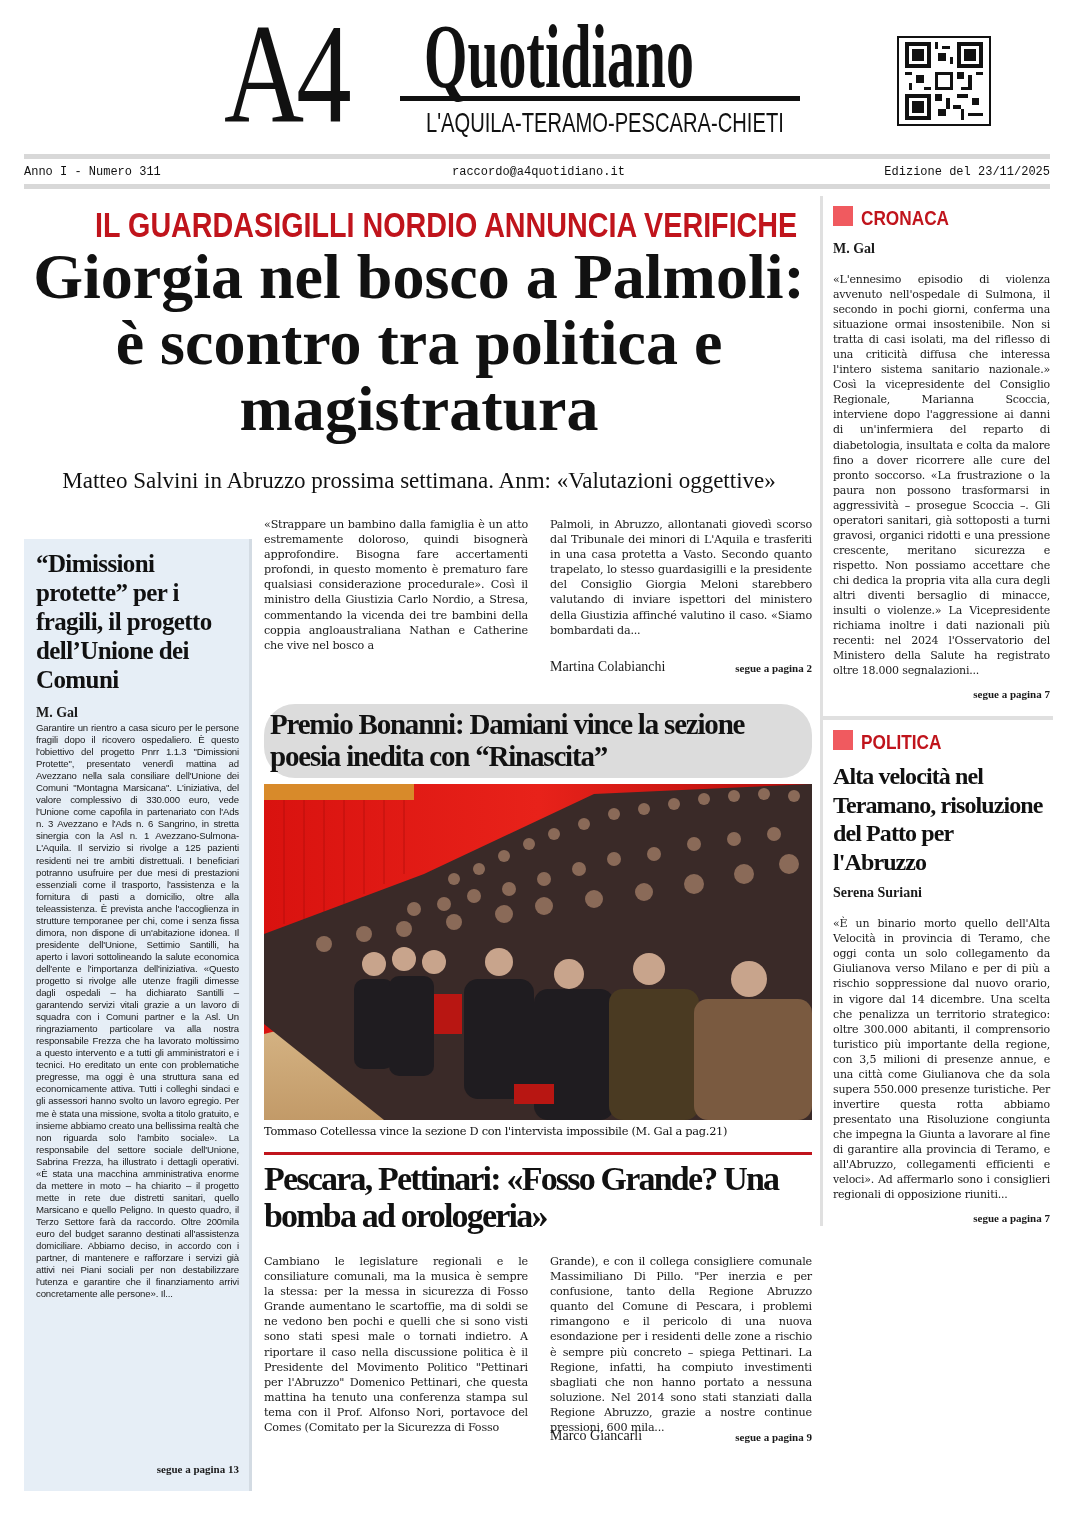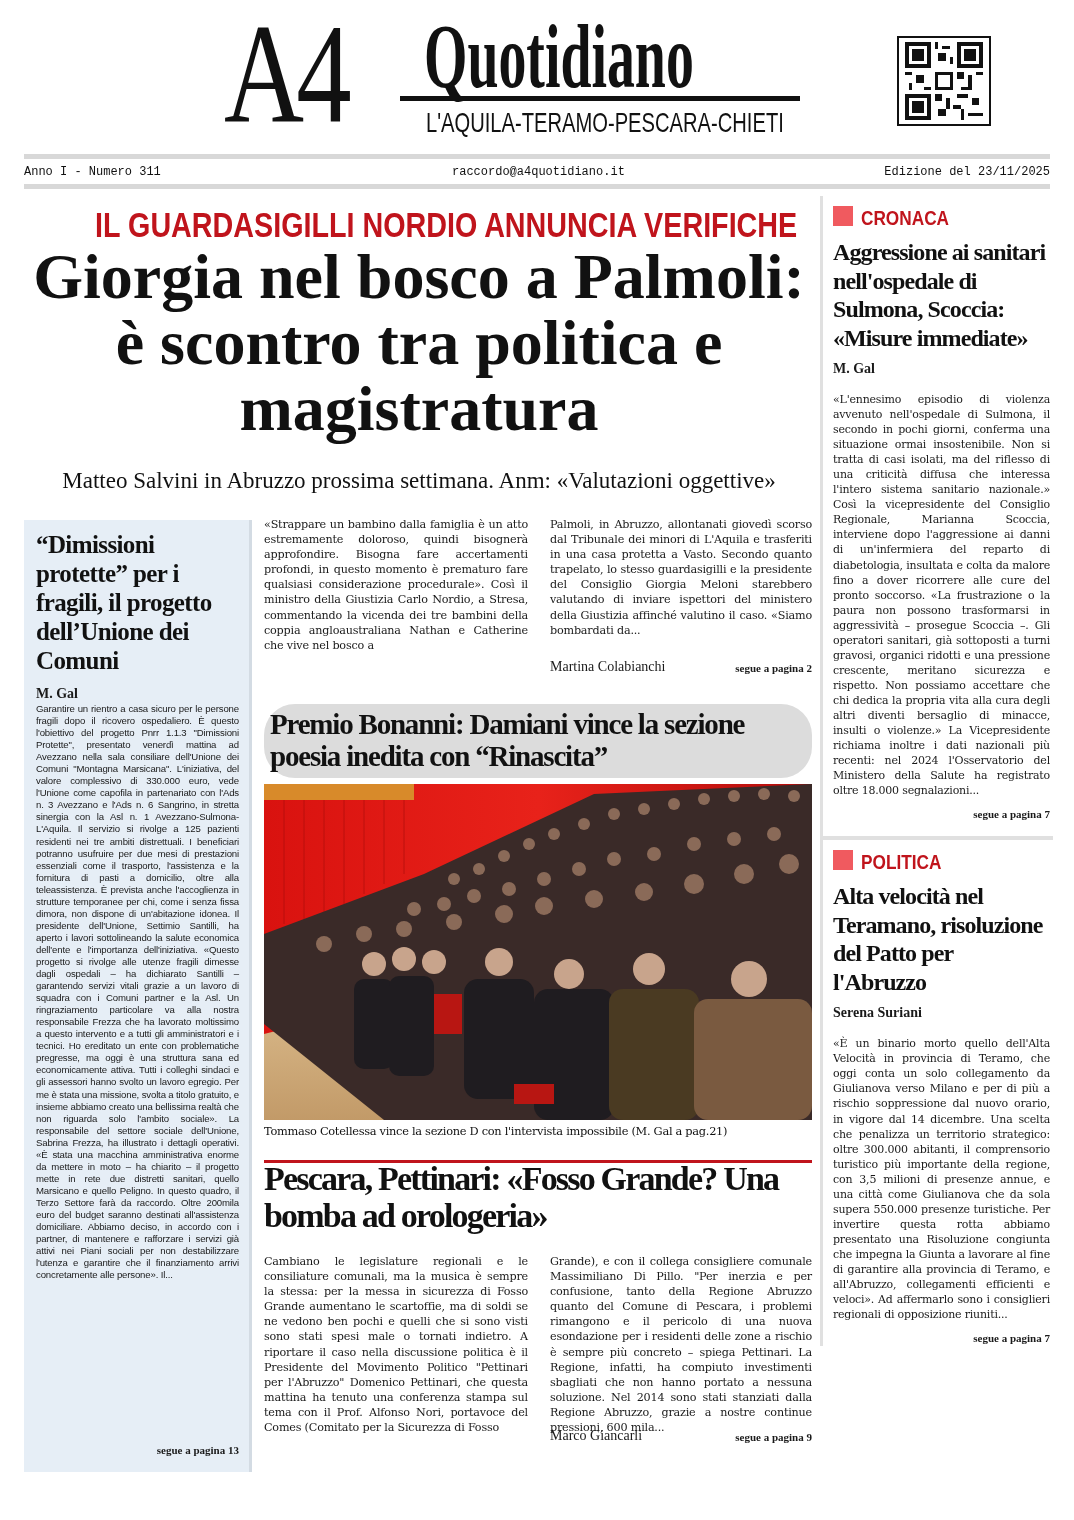--- a/index.html
+++ b/index.html
@@ -21,40 +21,40 @@
   .info-left { left: 0; }
   .info-mid { left: 428px; }
   .info-right { right: 0; }
 
   
   .kicker { position: absolute; left: 24px; width: 790px; top: 203px; text-align: center; font-family: "Liberation Sans", sans-serif; font-weight: bold; font-size: 35px; line-height: 44px; color: #c0141c; transform: scaleX(0.82); transform-origin: center top; white-space: nowrap; }
   .headline { position: absolute; left: 24px; width: 790px; top: 244px; text-align: center; font-family: "Liberation Serif", serif; font-weight: bold; font-size: 64px; line-height: 66px; color: #111; }
   .subhead { position: absolute; left: 24px; width: 790px; top: 466px; text-align: center; font-family: "Liberation Serif", serif; font-size: 23px; line-height: 30px; color: #111; white-space: nowrap; }
 
   
-  .side-box { position: absolute; left: 24px; top: 520px; width: 228px; height: 952px; background: #e6eef6; border-right: 3px solid #d3dbe3; padding: 10px 10px 0 12px; }
+  .side-box { position: absolute; left: 24px; top: 539px; width: 228px; height: 952px; background: #e6eef6; border-right: 3px solid #d3dbe3; padding: 10px 10px 0 12px; }
   .side-title { font-family: "Liberation Serif", serif; font-weight: bold; font-size: 25px; line-height: 29px; letter-spacing: -0.6px; color: #111; }
   .side-author { margin-top: 10px; font-family: "Liberation Serif", serif; font-weight: bold; font-size: 14px; line-height: 18px; }
   .side-body { font-family: Liberation Sans, sans-serif; font-size: 9.6px; line-height: 12.05px; text-align: justify; color: #1a1a1a; letter-spacing: -0.15px; }
   .side-more { position: absolute; right: 10px; bottom: 16px; font-family: "Liberation Serif", serif; font-weight: bold; font-size: 11px; }
 
   
   .col-text { position: absolute; font-family: "DejaVu Serif", serif; font-size: 11.2px; line-height: 15.1px; text-align: justify; color: #1a1a1a; letter-spacing: -0.2px; }
   .lead-col1 { left: 264px; top: 517px; width: 264px; }
   .lead-col2 { left: 550px; top: 517px; width: 262px; }
   .byline-row { position: absolute; left: 550px; top: 658px; width: 262px; height: 18px; }
   .byline { position: absolute; left: 0; top: 0; font-family: "Liberation Serif", serif; font-weight: normal; font-size: 14px; line-height: 18px; }
   .more { position: absolute; right: 0; top: 2px; font-family: "Liberation Serif", serif; font-weight: bold; font-size: 11px; line-height: 16px; }
 
   .premio-box { position: absolute; left: 264px; top: 704px; width: 548px; height: 74px; background: #dcdcdc; padding: 4px 6px; border-radius: 31px; }
   .premio-title { font-family: "Liberation Serif", serif; font-weight: bold; font-size: 29px; line-height: 32px; letter-spacing: -1.2px; color: #111; }
 
   .photo { position: absolute; left: 264px; top: 784px; width: 548px; height: 336px; overflow: hidden; background: #6b1a16; }
   .photo svg { width: 100%; height: 100%; display: block; }
-  .caption { position: absolute; left: 264px; top: 1122px; width: 548px; font-family: "DejaVu Serif", serif; font-size: 11.4px; line-height: 18px; color: #111; white-space: nowrap; letter-spacing: -0.3px; border-bottom: 3px solid #c0141c; padding-bottom: 20px; }
+  .caption { position: absolute; left: 264px; top: 1122px; width: 548px; font-family: "DejaVu Serif", serif; font-size: 11.4px; line-height: 18px; color: #111; white-space: nowrap; letter-spacing: -0.3px; border-bottom: 3px solid #c0141c; padding-bottom: 12px; }
 
   .pescara-title { position: absolute; left: 264px; top: 1160px; width: 548px; font-family: "Liberation Serif", serif; font-weight: bold; font-size: 34px; line-height: 37px; letter-spacing: -1.8px; color: #111; }
   .pes-col1 { left: 264px; top: 1254px; width: 264px; }
   .pes-col2 { left: 550px; top: 1254px; width: 262px; }
   .pes-byline-row { position: absolute; left: 550px; top: 1427px; width: 262px; height: 18px; }
 
   
   .right-col { position: absolute; left: 820px; top: 196px; width: 230px; border-left: 3px solid #e0e0e0; }
   .rc-section { position: relative; padding-left: 10px; }
   .rc-tag { display: flex; align-items: flex-start; height: 26px; margin-top: 10px; }
@@ -236,21 +236,20 @@
   <span class="byline">Marco Giancarli</span>
   <span class="more">segue a pagina 9</span>
 </div>
 
 <aside class="right-col">
   <section class="rc-section">
     <div class="rc-tag">
       <span class="sq"></span>
       <span class="lbl">CRONACA</span>
     </div>
-    <h3 class="rc-title">Aggressione ai sanitari nell'ospedale di Sulmona, Scoccia: «Misure immediate»</h3>
     <div class="rc-author">M. Gal</div>
     <p class="rc-body">«L'ennesimo episodio di violenza avvenuto nell'ospedale di Sulmona, il secondo in pochi giorni, conferma una situazione ormai insostenibile. Non si tratta di casi isolati, ma del riflesso di una criticità diffusa che interessa l'intero sistema sanitario nazionale.» Così la vicepresidente del Consiglio Regionale, Marianna Scoccia, interviene dopo l'aggressione ai danni di un'infermiera del reparto di diabetologia, insultata e colta da malore fino a dover ricorrere alle cure del pronto soccorso. «La frustrazione o la paura non possono trasformarsi in aggressività – prosegue Scoccia –. Gli operatori sanitari, già sottoposti a turni gravosi, organici ridotti e una pressione crescente, meritano sicurezza e rispetto. Non possiamo accettare che chi dedica la propria vita alla cura degli altri diventi bersaglio di minacce, insulti o violenze.» La Vicepresidente richiama inoltre i dati nazionali più recenti: nel 2024 l'Osservatorio del Ministero della Salute ha registrato oltre 18.000 segnalazioni...</p>
     <div class="rc-more">segue a pagina 7</div>
   </section>
   <div class="rc-sep"></div>
   <section class="rc-section">
     <div class="rc-tag">
       <span class="sq"></span>
       <span class="lbl">POLITICA</span>
     </div>

